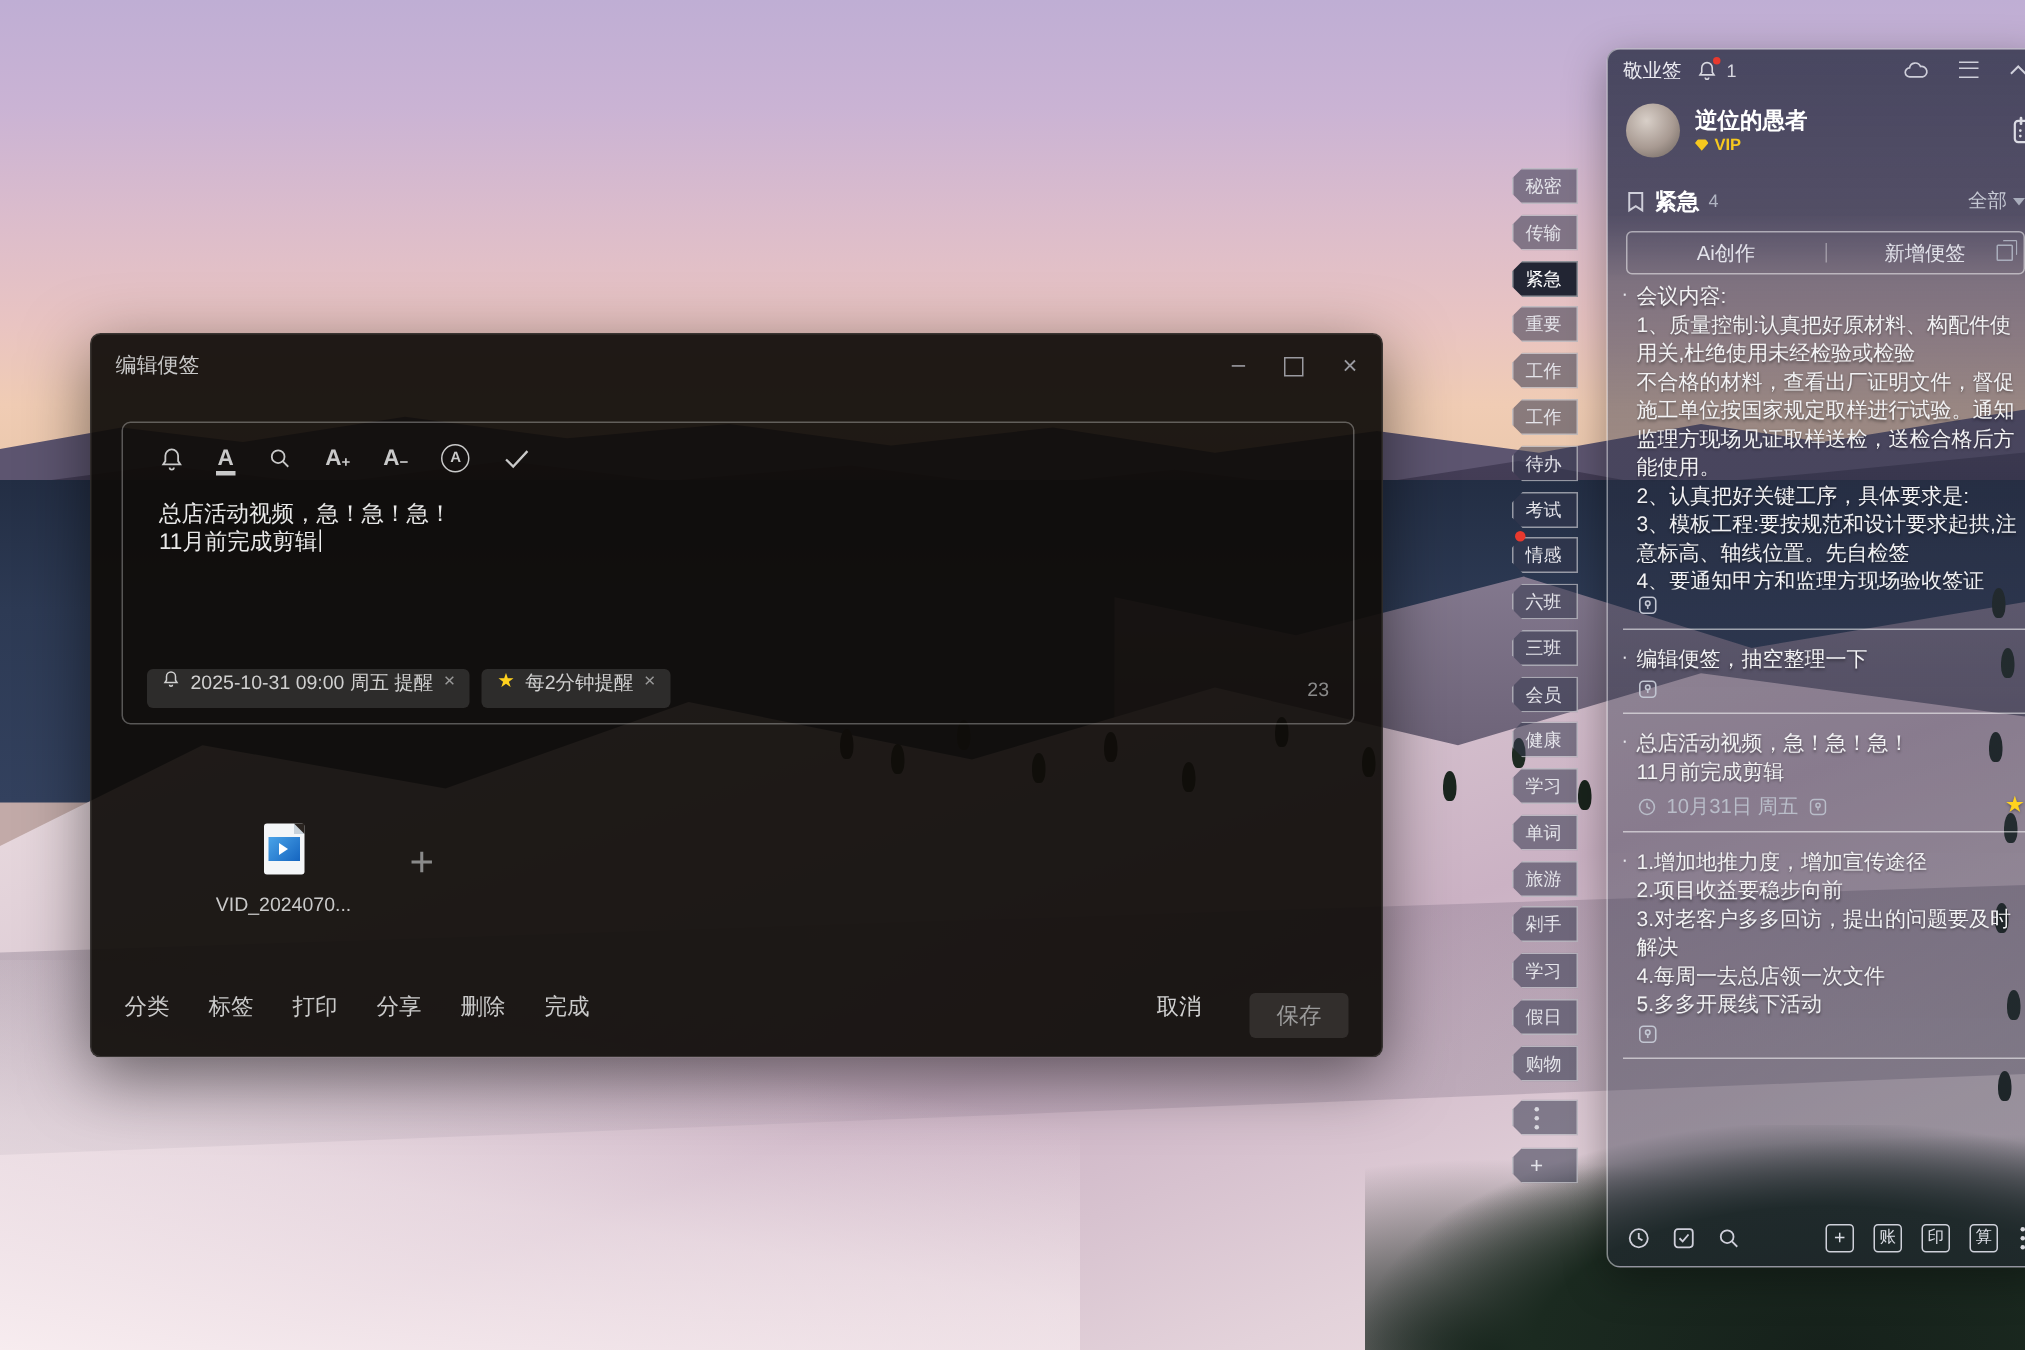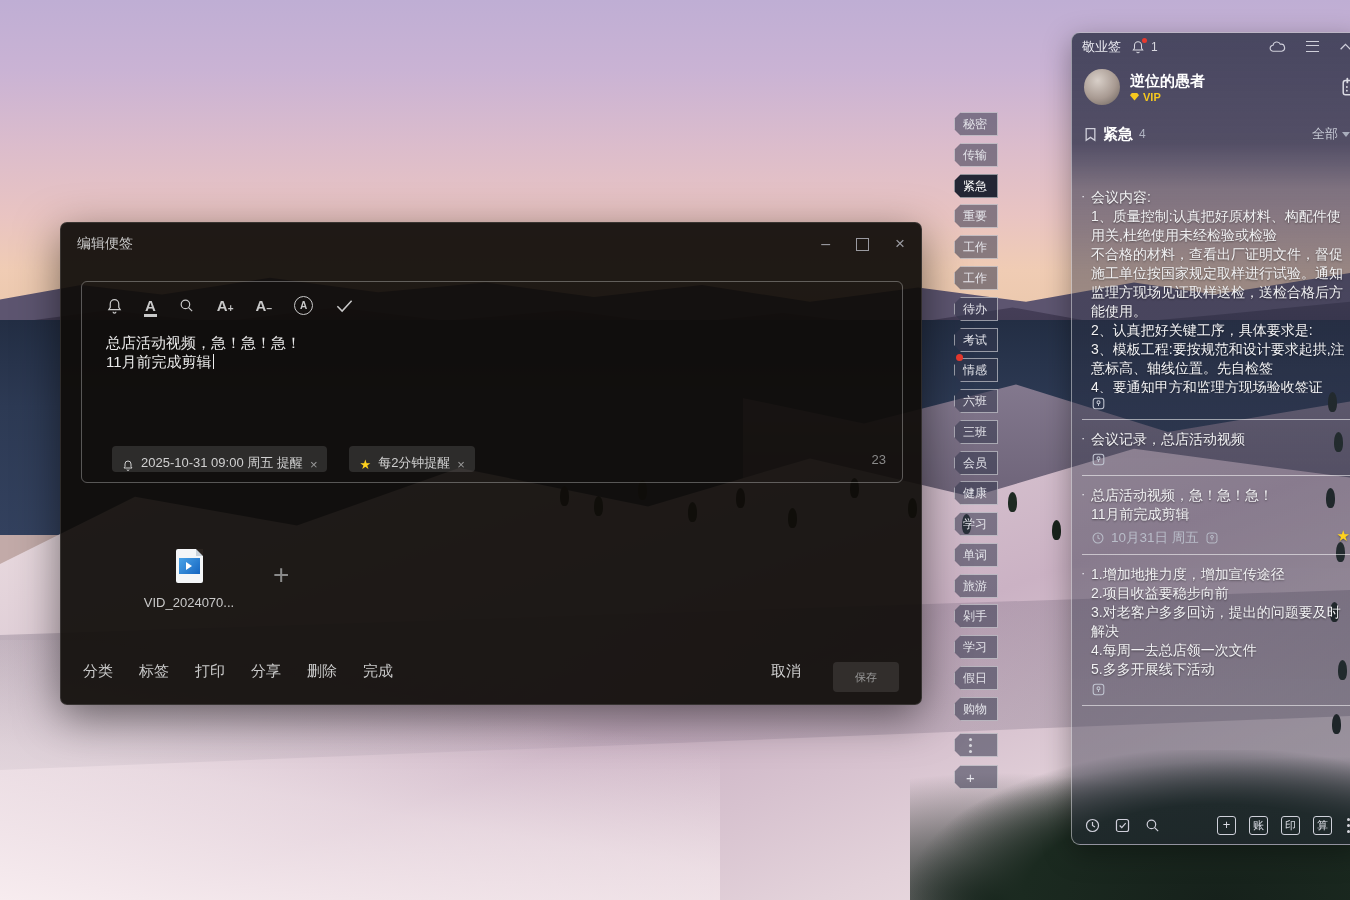--- a/index.html
+++ b/index.html
@@ -33,21 +33,21 @@
         348px 12px 0 0 #202c24,402px 28px 0 0 #1b261f,448px 6px 0 0 #1e2a22,492px 34px 0 0 #19231c;}
   .trees-edge{top:392px;left:1328px;
         box-shadow:6px 40px 0 0 #1e2a22,-2px 96px 0 0 #1a241d,8px 150px 0 0 #202c24,
         2px 210px 0 0 #1b261f,10px 268px 0 0 #1e2a22,4px 322px 0 0 #19231c;}
   .foliage{bottom:0;right:0;width:440px;height:150px;
         background:radial-gradient(ellipse at 70% 100%,#16211b 0%,#1b2a20 45%,rgba(27,42,32,0) 72%),
                    radial-gradient(ellipse at 20% 100%,#14201a 0%,rgba(20,32,26,0) 60%),
                    radial-gradient(ellipse at 96% 55%,#152019 0%,rgba(21,32,25,0) 65%);}
 
   
-  #tabstrip{top:0;left:954px;width:46px;height:900px;z-index:3;}
+  #tabstrip{top:0;left:1008px;width:46px;height:900px;z-index:3;}
   .stab{position:absolute;left:0;width:44px;height:24px;display:flex;align-items:center;
         background:rgba(52,56,78,.55);border:1px solid rgba(255,255,255,.5);
         clip-path:polygon(7px 0,100% 0,100% 100%,7px 100%,0 calc(100% - 7px),0 7px);
         padding-left:8px;font-size:12px;color:#e4e4ea;box-sizing:border-box;white-space:nowrap;overflow:hidden;}
   .stab.active{background:#232634;color:#fff;}
   .reddot{position:absolute;width:7px;height:7px;border-radius:50%;background:#e8392e;z-index:4;}
   .vdots,.vdots::before,.vdots::after{width:3px;height:3px;border-radius:50%;background:#d8d8de;display:block;content:"";}
   .vdots{position:relative;margin-left:6px;}
   .vdots::before{position:absolute;top:-6px;left:0;}
   .vdots::after{position:absolute;top:6px;left:0;}
@@ -125,42 +125,42 @@
   .ticon{display:flex;align-items:flex-end;position:relative;}
   .fc-a{font-size:15px;font-weight:bold;line-height:14px;}
   .fc-bar{position:absolute;left:-1px;right:-1px;bottom:-4px;height:2.5px;background:#c9c9c9;}
   .fsz{font-size:15px;font-weight:bold;line-height:15px;}
   .fsz sup{font-size:10px;line-height:8px;}
   .circA{width:17px;height:17px;border:1.5px solid #c9c9c9;border-radius:50%;font-size:10px;font-weight:bold;
         display:flex;align-items:center;justify-content:center;}
   .econtent{padding:18px 24px 0 24px;font-size:15px;line-height:19px;color:#e9e9e9;}
   .cursorbar{display:inline-block;width:1.5px;height:15px;background:#efefef;margin-left:1px;vertical-align:-2px;}
   .tagsrow{position:absolute;left:16px;right:16px;bottom:10px;display:flex;align-items:center;gap:8px;}
-  .tag{display:flex;align-items:flex-end;gap:7px;background:rgba(255,255,255,.12);border-radius:4px;
-        height:26px;padding:0 10px;font-size:13px;color:#d0d0d0;margin-left:14px;}
+  .tag{display:flex;align-items:flex-start;gap:7px;background:rgba(255,255,255,.12);border-radius:4px;
+        height:26px;padding:0 10px;font-size:13px;color:#d0d0d0;}
   .tagx{color:#9a9a9a;font-size:13px;}
   .tagstar{color:#ffd21e;font-size:13px;}
   .charcount{margin-left:auto;font-size:13px;color:#8a8a8a;}
 
   .attach{position:absolute;left:58px;top:326px;width:140px;}
   .fileicon{position:relative;width:27px;height:34px;background:#f4f6f8;border-radius:2px;margin:0 auto;}
   .fileicon .fold{position:absolute;right:0;top:0;width:0;height:0;
         border-left:7px solid #c9d2da;border-top:7px solid #2a2420;}
   .fileicon .thumb{position:absolute;left:3px;right:3px;top:9px;height:16px;
         background:linear-gradient(135deg,#4aa3e8,#1565c0);display:flex;align-items:center;justify-content:center;}
   .playtri{width:0;height:0;border-left:6px solid #fff;border-top:4px solid transparent;border-bottom:4px solid transparent;}
   .fname{margin-top:12px;text-align:center;font-size:13px;color:#c9c9c9;}
   .addattach{position:absolute;left:212px;top:340px;font-size:28px;font-weight:200;color:#8a8a8a;line-height:24px;}
 
   .dfooter{position:absolute;left:22px;right:22px;bottom:12px;display:flex;gap:26px;}
   .dlink{font-size:15px;color:#c9c9c9;}
   .dspacer{flex:1;}
   .cancelbtn{font-size:15px;color:#d2d2d2;margin-right:6px;}
   .savebtn{width:66px;height:30px;background:rgba(255,255,255,.10);border-radius:4px;
-        font-size:11px;color:#9b9b9b;display:flex;align-items:center;justify-content:center;}
+        font-size:15px;color:#9b9b9b;display:flex;align-items:center;justify-content:center;}
 
   svg{display:block;}
 </style>
 </head>
 <body>
 
 <div id="wallpaper" class="abs">
   <div class="abs sky"></div>
   <div class="abs mtn1"></div>
   <div class="abs mtn2"></div>
@@ -296,20 +296,26 @@
         </svg>
     </span>
     <span class="catname">紧急</span>
     <span class="catcount">4</span>
     <span class="filter">
       <span>全部</span>
       <span class="tri-down"></span>
     </span>
   </div>
 
+  <div class="actionsrow">
+    <span class="actbtn">Ai创作</span>
+    <span class="actdiv"></span>
+    <span class="actbtn">新增便签</span>
+    <span class="mwin"></span>
+  </div>
 
   <div class="noteslist">
 
     <div class="note">
       <span class="bullet">·</span>
       <div class="ntext clip1">会议内容:
 1、质量控制:认真把好原材料、构配件使用关,杜绝使用未经检验或检验
 不合格的材料，查看出厂证明文件，督促施工单位按国家规定取样进行试验。通知监理方现场见证取样送检，送检合格后方能使用。
 2、认真把好关键工序，具体要求是:
 3、模板工程:要按规范和设计要求起拱,注意标高、轴线位置。先自检签
@@ -319,21 +325,21 @@
             <rect x="3.5" y="3.5" width="17" height="17" rx="4"></rect>
             <circle cx="12" cy="10" r="2.4"></circle>
             <path d="M12 12.5v3.5"></path>
           </svg>
       </div>
     </div>
     <hr class="ndivider">
 
     <div class="note">
       <span class="bullet">·</span>
-      <div class="ntext">会议记录，总店活动视频</div>
+      <div class="ntext">编辑便签，抽空整理一下</div>
       <div class="lockrow">
         <svg width="15" height="15" viewBox="0 0 24 24" fill="none" stroke="currentColor" stroke-width="1.7">
             <rect x="3.5" y="3.5" width="17" height="17" rx="4"></rect>
             <circle cx="12" cy="10" r="2.4"></circle>
             <path d="M12 12.5v3.5"></path>
           </svg>
       </div>
     </div>
     <hr class="ndivider">
 

